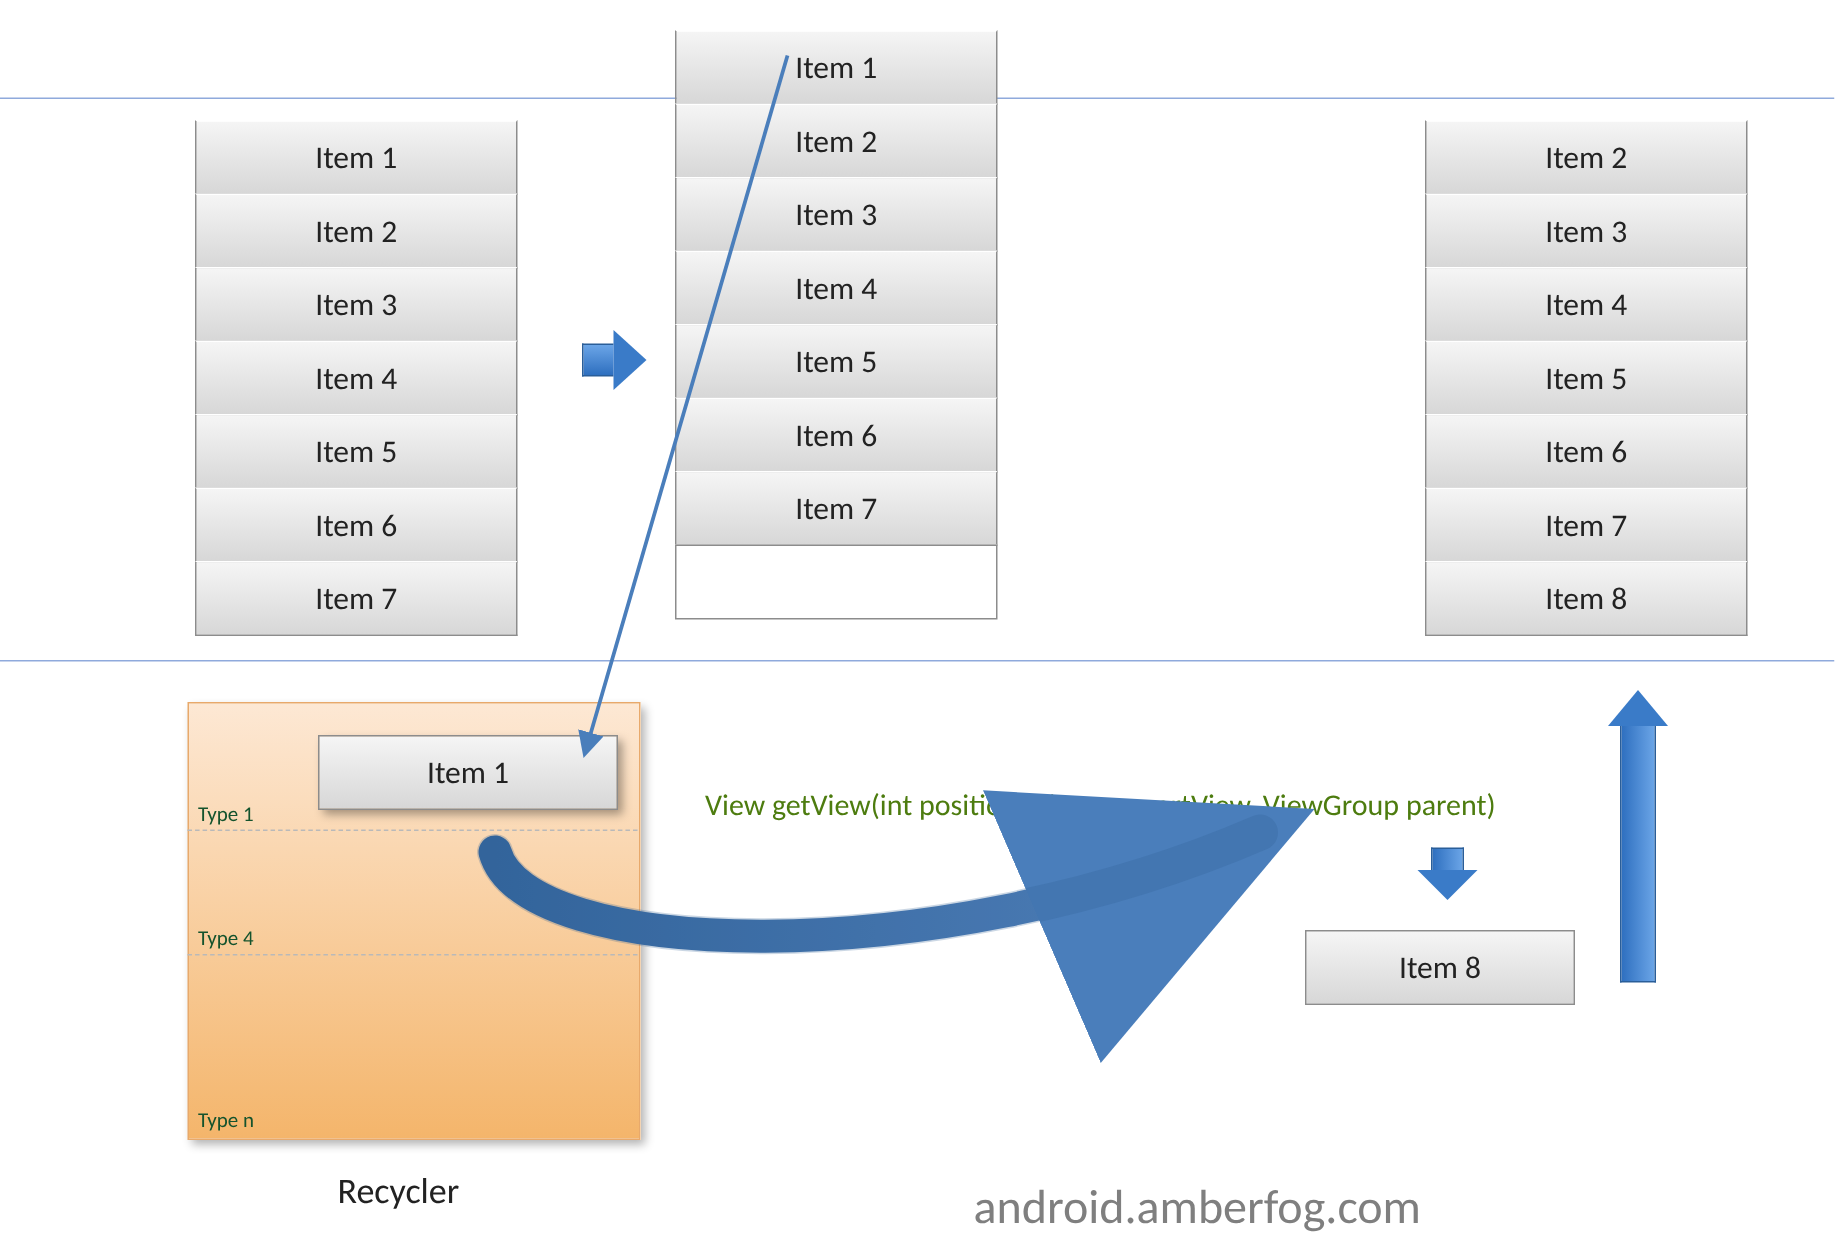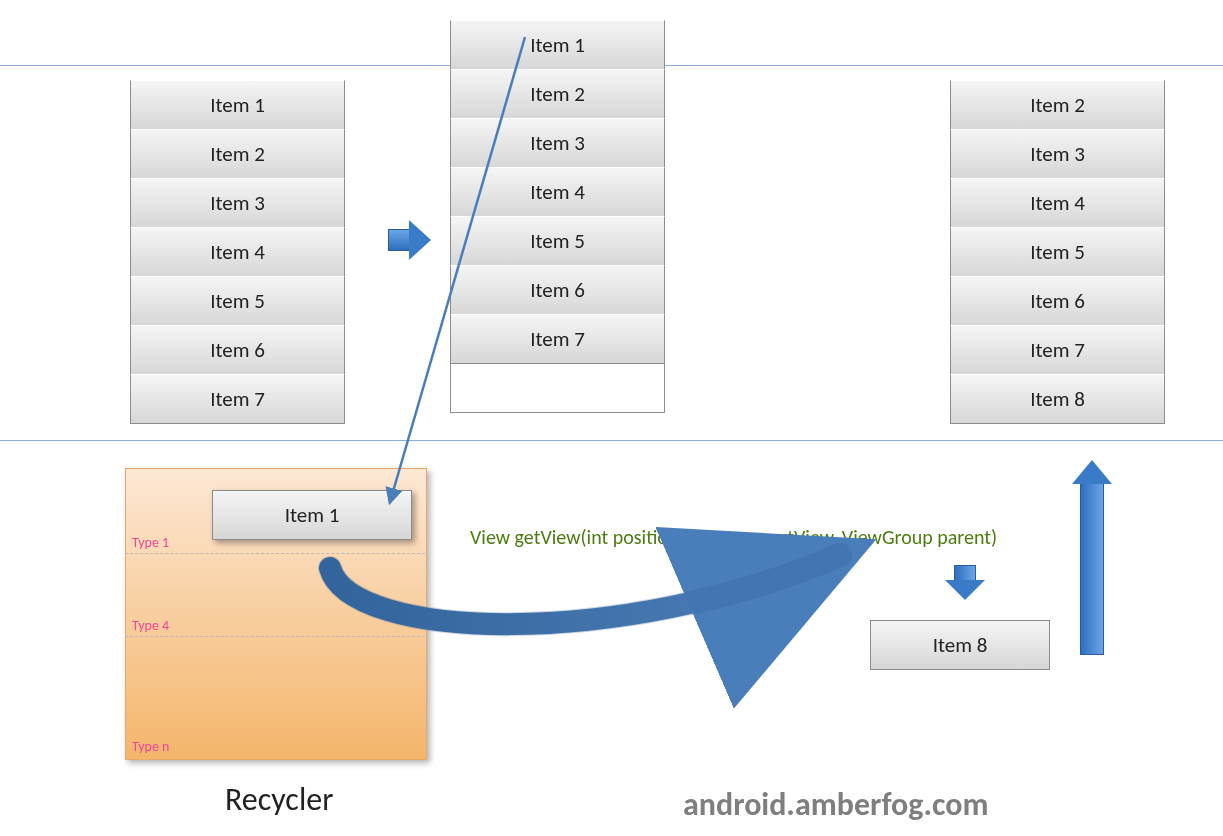--- a/index.html
+++ b/index.html
@@ -65,32 +65,32 @@
     top: 468px;
     width: 300px;
     height: 290px;
     border: 1px solid #e8a96b;
     background: linear-gradient(to bottom, #fde8d4, #f4b56b);
     box-shadow: 3px 3px 6px rgba(0,0,0,0.3);
   }
   .type-label {
     position: absolute;
     font-size: 14px;
-    color: #ec4899;
+    color: #14532d;
   }
   .dashed {
     position: absolute;
     left: 125px;
     width: 300px;
     height: 0;
     border-top: 1.5px dashed #b9b9b9;
   }
   .caption {
     position: absolute;
-    font-size: 32px;
+    font-size: 24px;
     color: #222;
     text-align: center;
   }
   .footer {
     position: absolute;
     font-size: 32px;
     color: #7f7f7f;
   }
   .method-text {
     position: absolute;
@@ -206,21 +206,21 @@
 <div class="type-label" style="left:132px; top:738px;">Type n</div>
 
 <div class="floating-cell shadow" style="left:212px; top:490px;">Item 1</div>
 
 <div class="floating-cell" style="left:870px; top:620px; width:180px;">Item 8</div>
 
 <div class="caption" style="left:225px; top:780px;">Recycler</div>
 
 <div class="method-text" style="left:470px; top:525px;">View getView(int position, View convertView, ViewGroup parent)</div>
 
-<div class="footer" style="left:683px; top:785px;font-weight:bold;">android.amberfog.com</div>
+<div class="footer" style="left:649px; top:785px;">android.amberfog.com</div>
 
 <div class="blockarrow-right" style="left:388px; top:220px;">
   <div class="shaft"></div>
     <div class="head"></div>
 </div>
 
 <div class="blockarrow-down" style="left:945px; top:565px;">
   <div class="shaft"></div>
     <div class="head"></div>
 </div>

